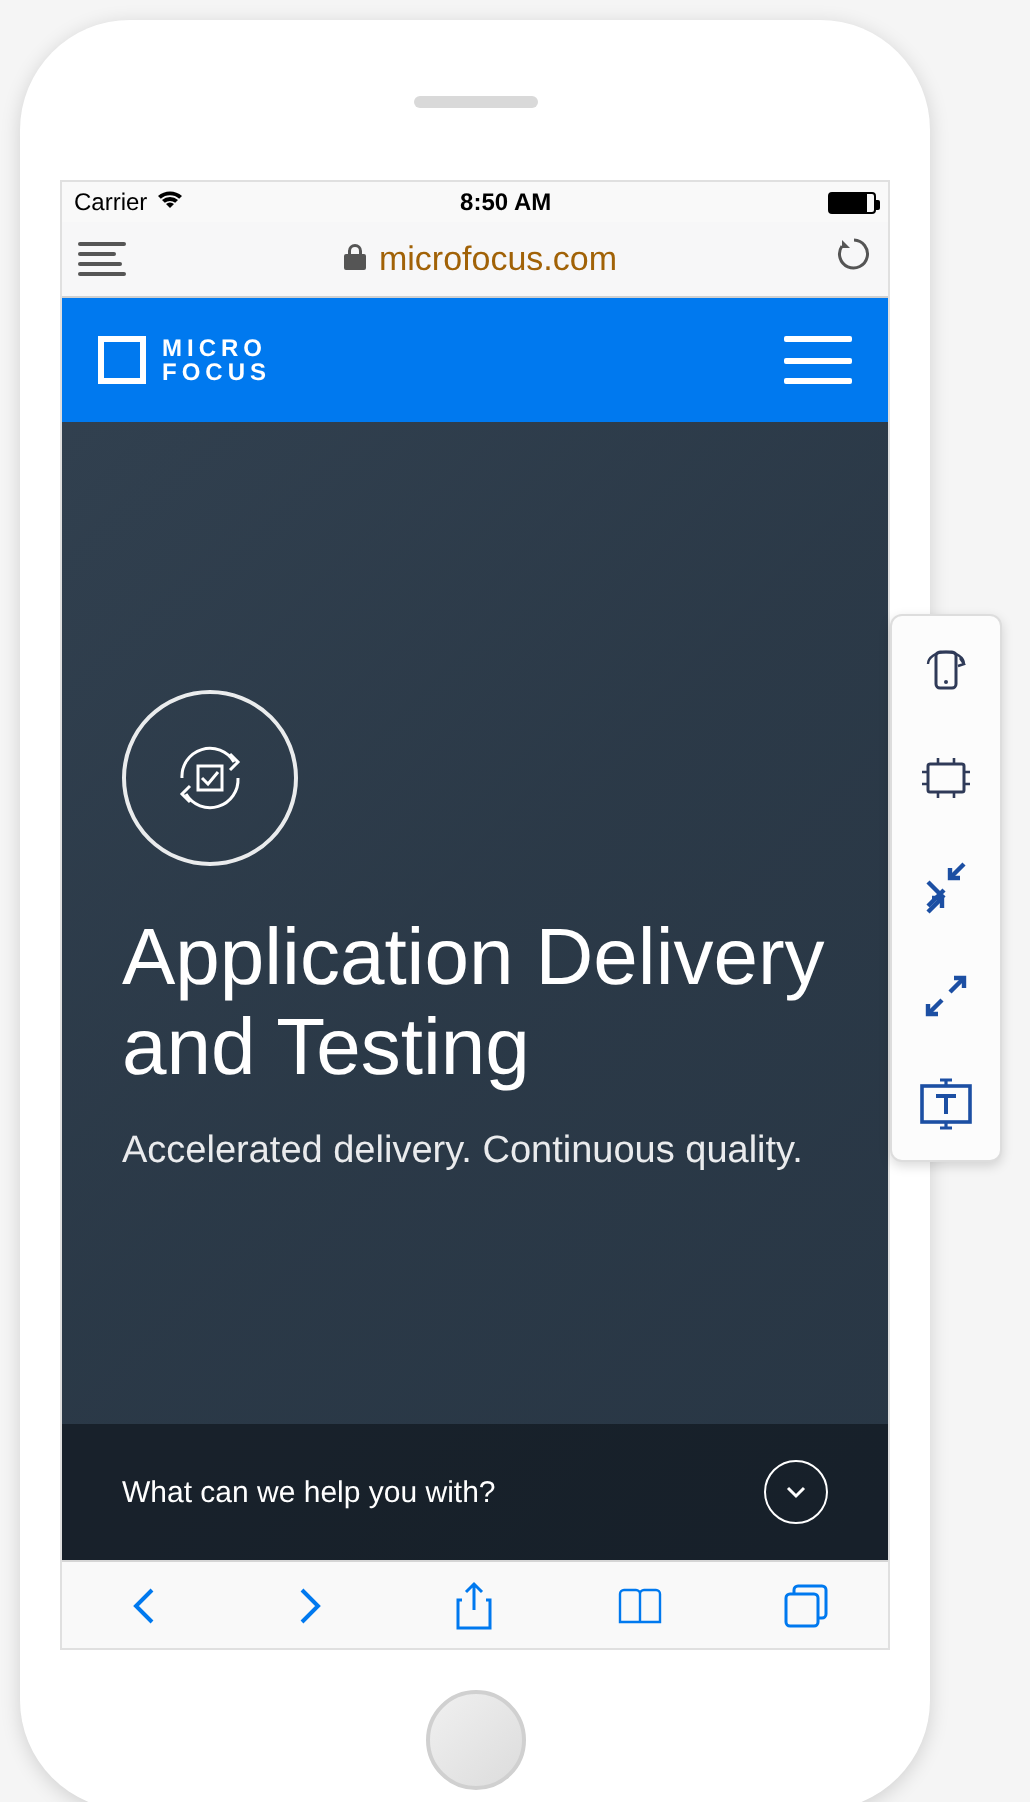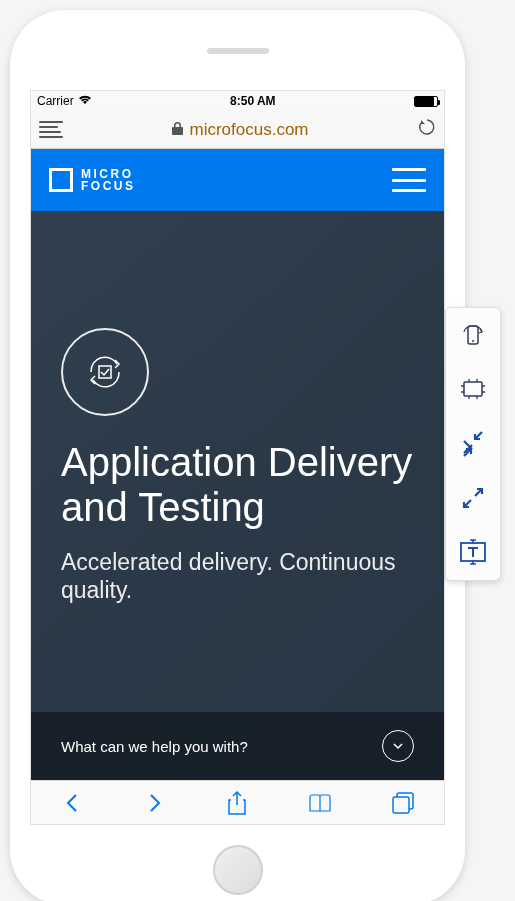--- a/index.html
+++ b/index.html
@@ -139,21 +139,21 @@
       border-radius:50%; display:flex; align-items:center; justify-content:center;
       margin-bottom: 24px;
     }
     .hero-title {
       font-size: 40px;
       font-weight: 300;
       line-height: 1.12;
       margin-bottom: 18px;
     }
     .hero-sub {
-      font-size: 23px;
+      font-size: 19px;
       font-weight: 300;
       color: rgba(255,255,255,0.9);
       line-height:1.25;
     }
     .help-bar {
       background: rgba(10,15,20,0.55);
       padding: 18px 30px;
       display:flex; align-items:center; justify-content:space-between;
       font-size:15px; font-weight:300;
     }

